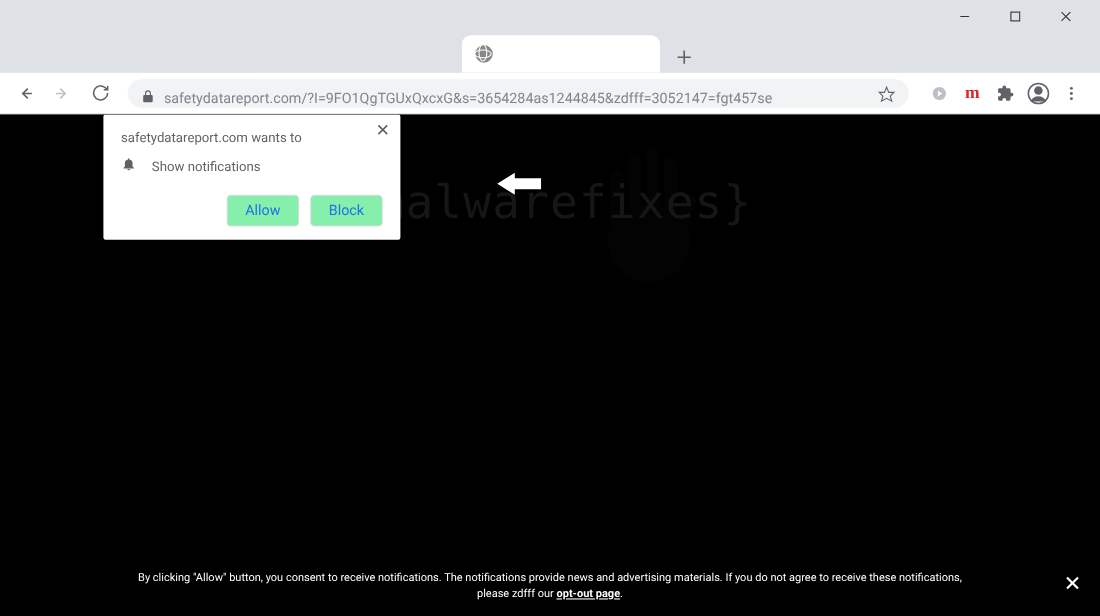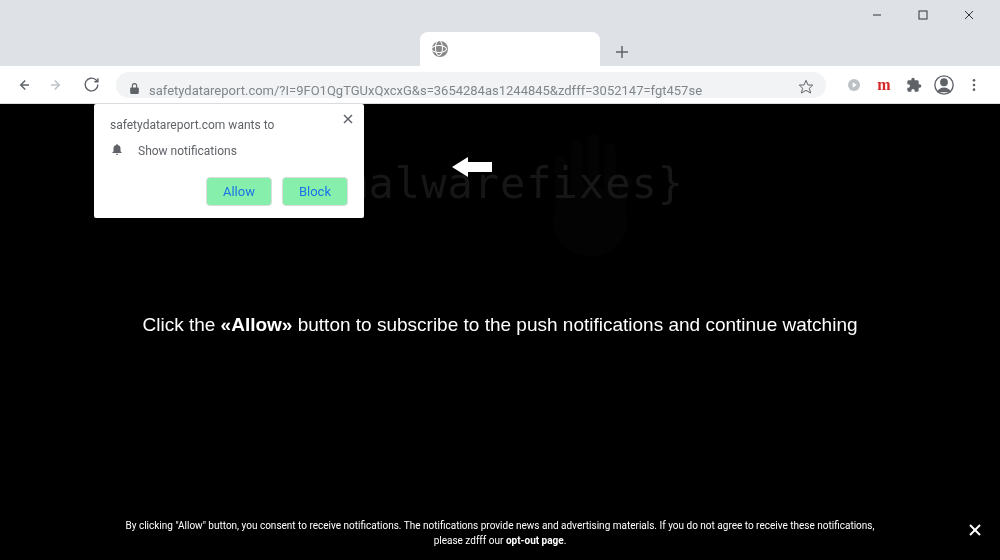--- a/index.html
+++ b/index.html
@@ -173,21 +173,21 @@
       text-align: center;
       line-height: 1.5;
     }
     .consent-banner .close {
       position: absolute;
       right: 18px;
       top: 12px;
       font-size: 16px;
       color: #fff;
     }
-    .opt-out { font-weight: bold; }
+    .opt-out { font-weight: bold; text-decoration: underline; }
 
     .permission-popup {
       position: absolute;
       top: 0;
       left: 94px;
       width: 270px;
       background: #fff;
       border-radius: 2px;
       box-shadow: 0 2px 12px rgba(0,0,0,0.25);
       padding: 14px 16px 12px;
@@ -335,23 +335,20 @@
     <rect x="34" y="15" width="10" height="58" rx="5" fill="#222"></rect>
     <rect x="48" y="10" width="10" height="63" rx="5" fill="#222"></rect>
     <rect x="62" y="18" width="10" height="55" rx="5" fill="#222"></rect>
     <rect x="74" y="46" width="10" height="30" rx="5" fill="#222" transform="rotate(18 79 60)"></rect>
   </svg>
 
   <svg class="arrow" viewBox="0 0 40 24">
     <polygon points="0,12 16,2 16,7 40,7 40,17 16,17 16,22" fill="#fff"></polygon>
   </svg>
 
-  <div class="main-text">
-    <span>Click the </span><b>«Allow»</b><span> button to subscribe to the push notifications and continue watching</span>
-  </div>
 
   <div class="consent-banner">
     <span>By clicking "Allow" button, you consent to receive notifications. The notifications provide news and advertising materials. If you do not agree to receive these notifications,</span><br>
     <span>please zdfff our </span><span class="opt-out">opt-out page</span><span>.</span>
     <div class="close">
       <svg width="14" height="14" viewBox="0 0 14 14">
           <line x1="2" y1="2" x2="12" y2="12" stroke="#fff" stroke-width="2"></line>
           <line x1="12" y1="2" x2="2" y2="12" stroke="#fff" stroke-width="2"></line>
         </svg>
     </div>

